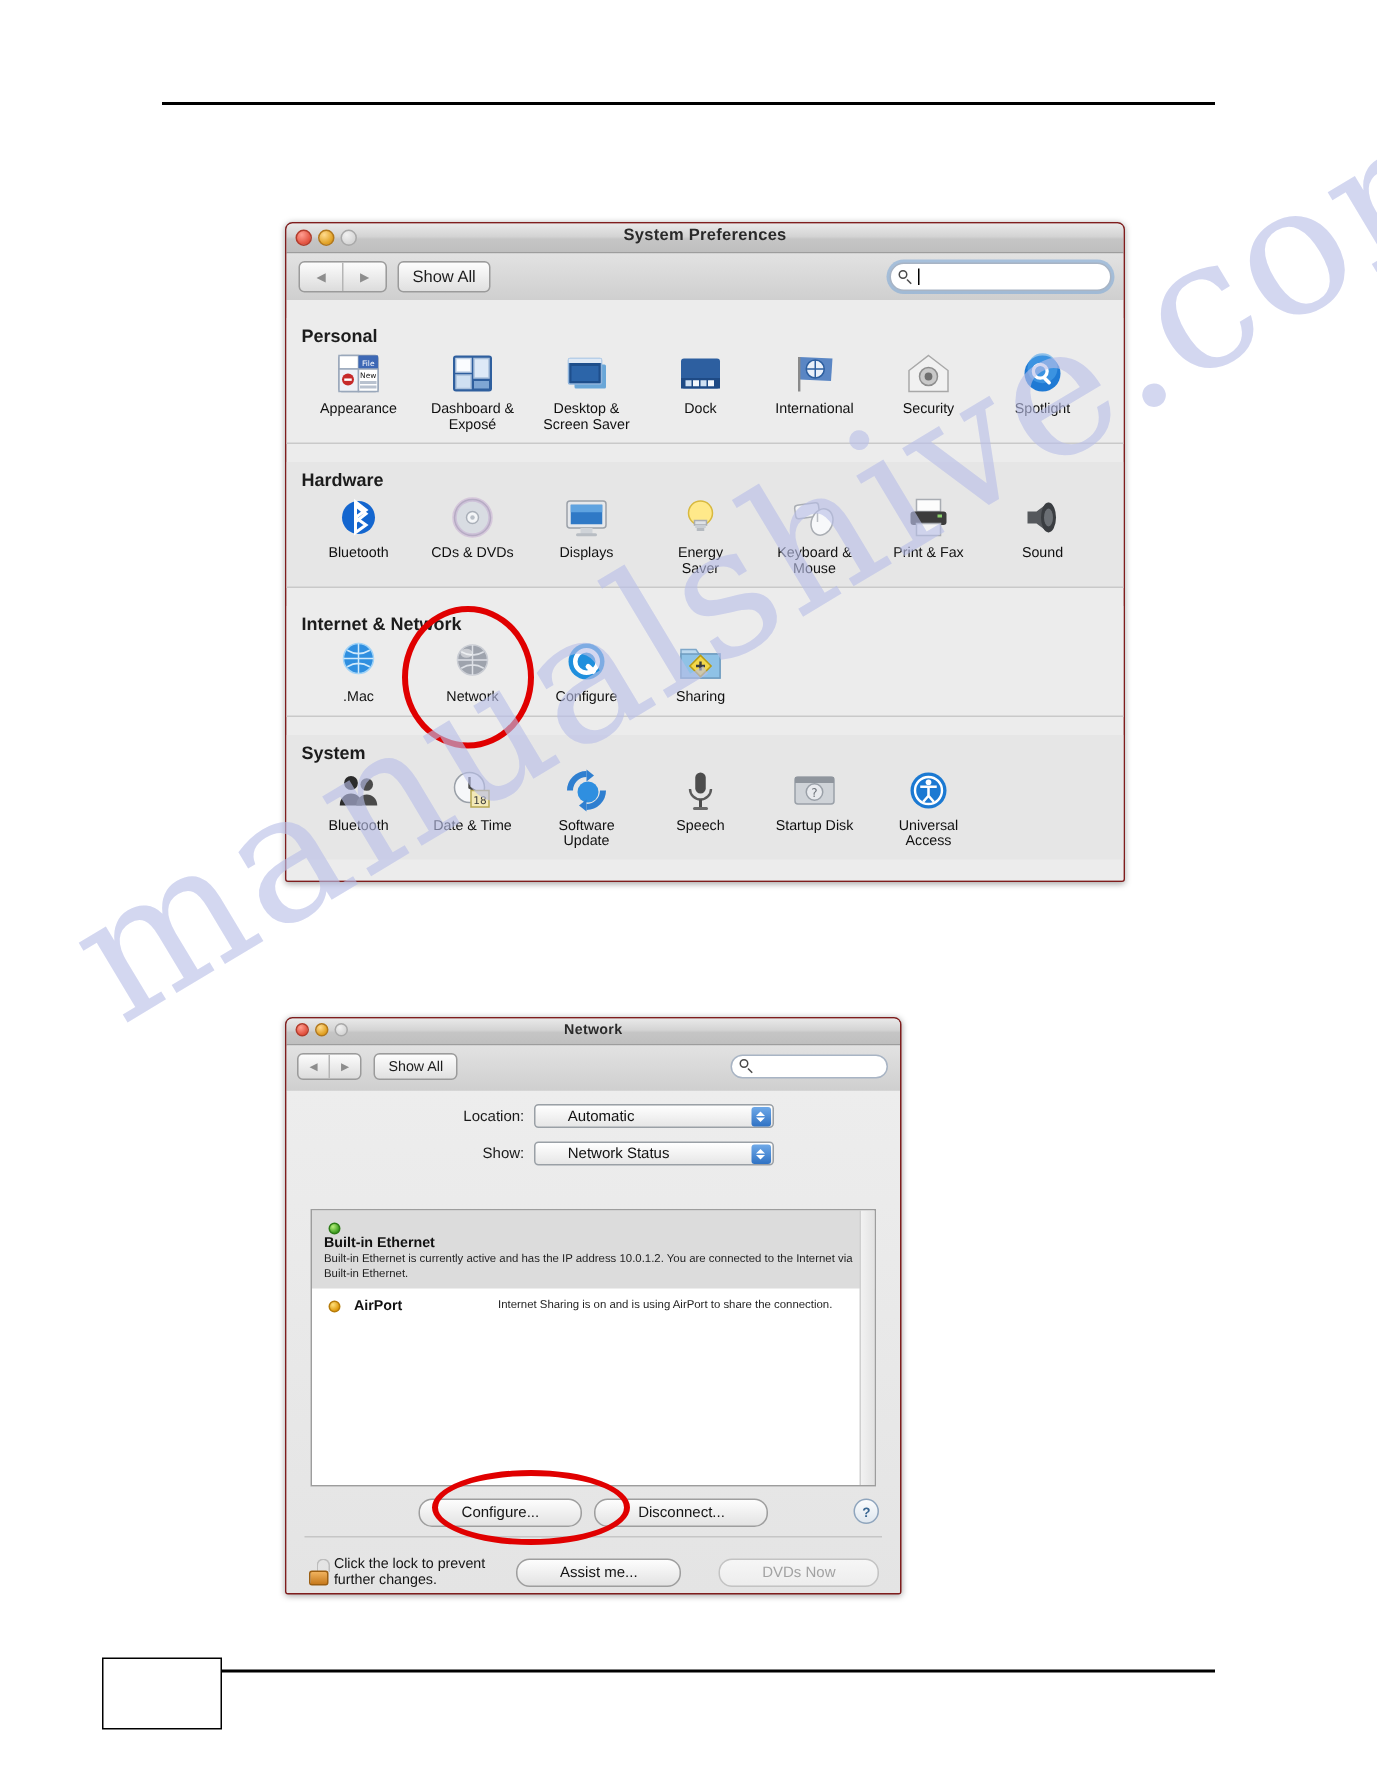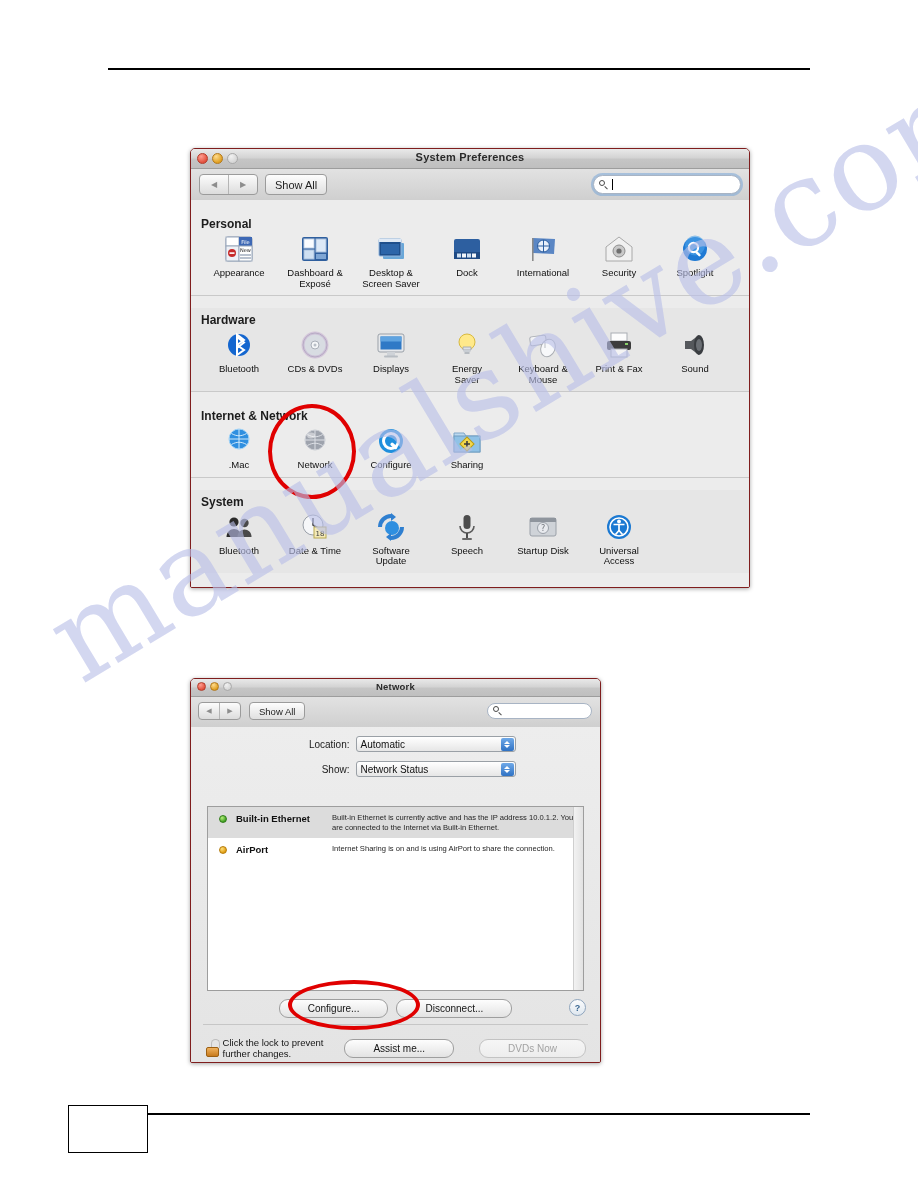--- a/index.html
+++ b/index.html
@@ -95,38 +95,38 @@
 
   
   .nw-body{position:absolute;left:0;right:0;top:48px;bottom:0;
     background:linear-gradient(to bottom,#ededed,#e4e4e4);}
   .fieldrow{display:flex;align-items:center;justify-content:center;margin-top:9px;}
   .fieldlabel{font-size:10px;color:#1a1a1a;text-align:right;width:74px;margin-right:6px;}
   .popup{
     position:relative;width:160px;height:16px;box-sizing:border-box;
     border:1px solid #9aa0a6;border-radius:3px;
     background:linear-gradient(to bottom,#ffffff,#e6e6e6);
-    display:flex;align-items:center;padding-left:4px;font-size:10px;color:#111;
+    display:flex;align-items:center;padding-left:22px;font-size:10px;color:#111;
   }
   .popup .stepper{
     position:absolute;right:1px;top:1px;width:13px;height:12.5px;border-radius:2px;
     background:linear-gradient(to bottom,#6fa9e8,#2f72c4);
     display:flex;flex-direction:column;align-items:center;justify-content:center;gap:1px;
   }
   .stepper i{display:block;width:0;height:0;border-left:3px solid transparent;
     border-right:3px solid transparent;}
   .stepper i.up{border-bottom:3px solid #fff;}
   .stepper i.dn{border-top:3px solid #fff;}
 
   .listbox{
     position:absolute;left:16px;right:16px;top:79px;height:185px;
     background:#fff;border:1px solid #9d9d9d;box-sizing:border-box;overflow:hidden;
   }
   .lrow{display:flex;padding:6px 6px 6px 8px;}
-  .lrow.sel{background:#dcdcdc;}
+  .lrow.sel{background:#dcdcdc;flex-direction:column;}
   .dot{width:8px;height:8px;border-radius:50%;margin:2px 9px 0 3px;flex:none;}
   .dot.green{background:radial-gradient(circle at 33% 30%,#b6f07a,#3f9e22 72%);border:1px solid #2f7d18;box-sizing:border-box;}
   .dot.amber{background:radial-gradient(circle at 33% 30%,#ffe07a,#e09c10 72%);border:1px solid #b67c0b;box-sizing:border-box;}
   .lname{width:96px;font-size:9.5px;font-weight:bold;color:#111;flex:none;}
   .ldesc{font-size:7.6px;line-height:9.6px;color:#1e1e1e;}
   .scrollstrip{position:absolute;right:0;top:0;bottom:0;width:9px;
     background:linear-gradient(to right,#f2f2f2,#e2e2e2);border-left:1px solid #cfcfcf;}
 
   .btn{
     height:17px;padding:0 28px;display:inline-flex;align-items:center;justify-content:center;

